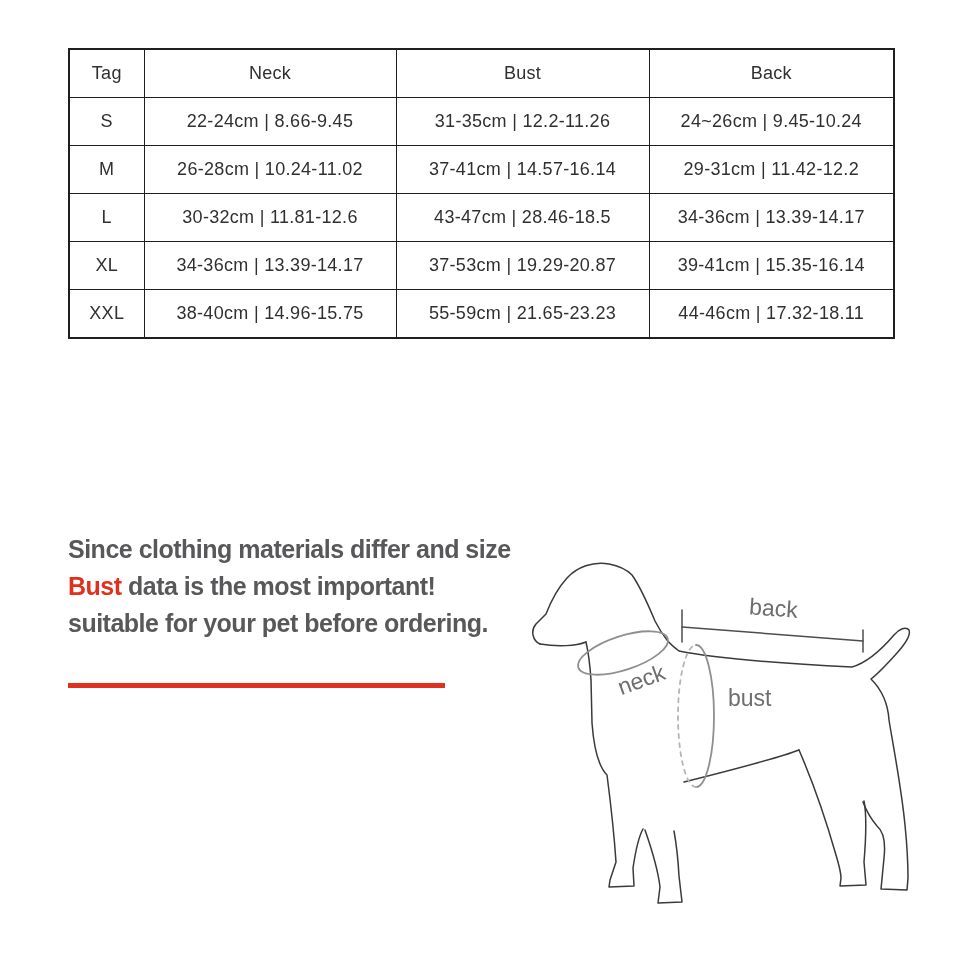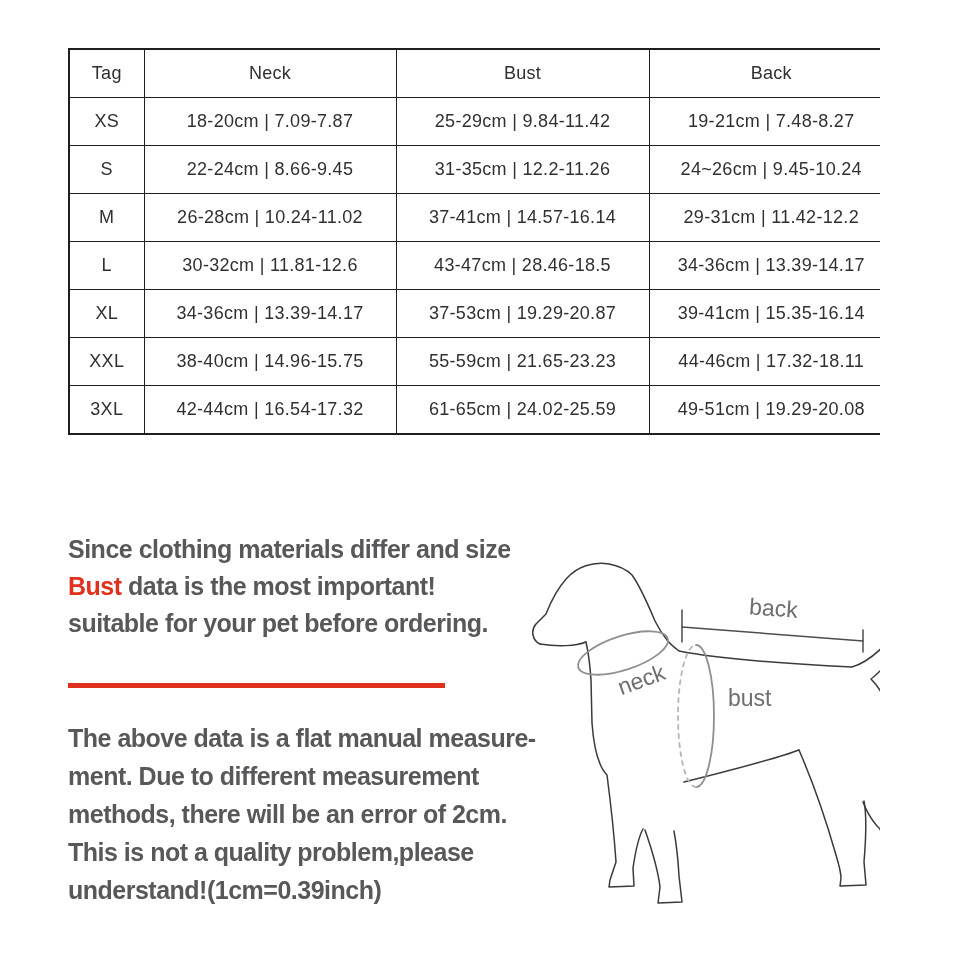--- a/index.html
+++ b/index.html
@@ -1,18 +1,19 @@
 <!DOCTYPE html>
 <html><head>
 <meta charset="utf-8">
 <style>
   html,body{margin:0;padding:0;background:#ffffff;}
   .page{
     position:relative;width:880px;height:960px;background:#ffffff;overflow:hidden;
     font-family:"Liberation Sans",sans-serif;
+    padding-left:45px;
   }
   
   .size-table{
     position:absolute;left:68px;top:48px;width:825px;
     border-collapse:collapse;table-layout:fixed;
     border:2px solid #1f1f1f;
   }
   .size-table th,.size-table td{
     border:1px solid #1f1f1f;
     height:47px;padding:0;
@@ -57,26 +58,20 @@
         <col style="width:245px">
     </colgroup>
     <tbody>
       <tr>
         <th>Tag</th>
         <th>Neck</th>
         <th>Bust</th>
         <th>Back</th>
       </tr>
       <tr>
-        <td>XS</td>
-        <td>18-20cm | 7.09-7.87</td>
-        <td>25-29cm | 9.84-11.42</td>
-        <td>19-21cm | 7.48-8.27</td>
-      </tr>
-      <tr>
         <td>S</td>
         <td>22-24cm | 8.66-9.45</td>
         <td>31-35cm | 12.2-11.26</td>
         <td>24~26cm | 9.45-10.24</td>
       </tr>
       <tr>
         <td>M</td>
         <td>26-28cm | 10.24-11.02</td>
         <td>37-41cm | 14.57-16.14</td>
         <td>29-31cm | 11.42-12.2</td>
@@ -92,43 +87,30 @@
         <td>34-36cm | 13.39-14.17</td>
         <td>37-53cm | 19.29-20.87</td>
         <td>39-41cm | 15.35-16.14</td>
       </tr>
       <tr>
         <td>XXL</td>
         <td>38-40cm | 14.96-15.75</td>
         <td>55-59cm | 21.65-23.23</td>
         <td>44-46cm | 17.32-18.11</td>
       </tr>
-      <tr>
-        <td>3XL</td>
-        <td>42-44cm | 16.54-17.32</td>
-        <td>61-65cm | 24.02-25.59</td>
-        <td>49-51cm | 19.29-20.08</td>
-      </tr>
     </tbody>
   </table>
 
   <div class="note note-1">
     <div class="line">Since clothing materials differ and size</div>
     <div class="line"><span class="red-text">Bust</span><span> data is the most important!</span></div>
     <div class="line">suitable for your pet before ordering.</div>
   </div>
   <div class="red-underline"></div>
 
-  <div class="note note-2">
-    <div class="line">The above data is a flat manual measure-</div>
-    <div class="line">ment. Due to different measurement</div>
-    <div class="line">methods, there will be an error of 2cm.</div>
-    <div class="line">This is not a quality problem,please</div>
-    <div class="line">understand!(1cm=0.39inch)</div>
-  </div>
 
   <svg class="dog-svg" width="430" height="420" viewBox="0 0 430 420" xmlns="http://www.w3.org/2000/svg">
 
     <g>
 
       <path class="outline" d="M 10 104
         C 3 101 0 91 6 84 L 16 74
         C 21 61 27 49 37 38
         C 47 27 63 21 79 24
         C 90 26 97 30 102 35

